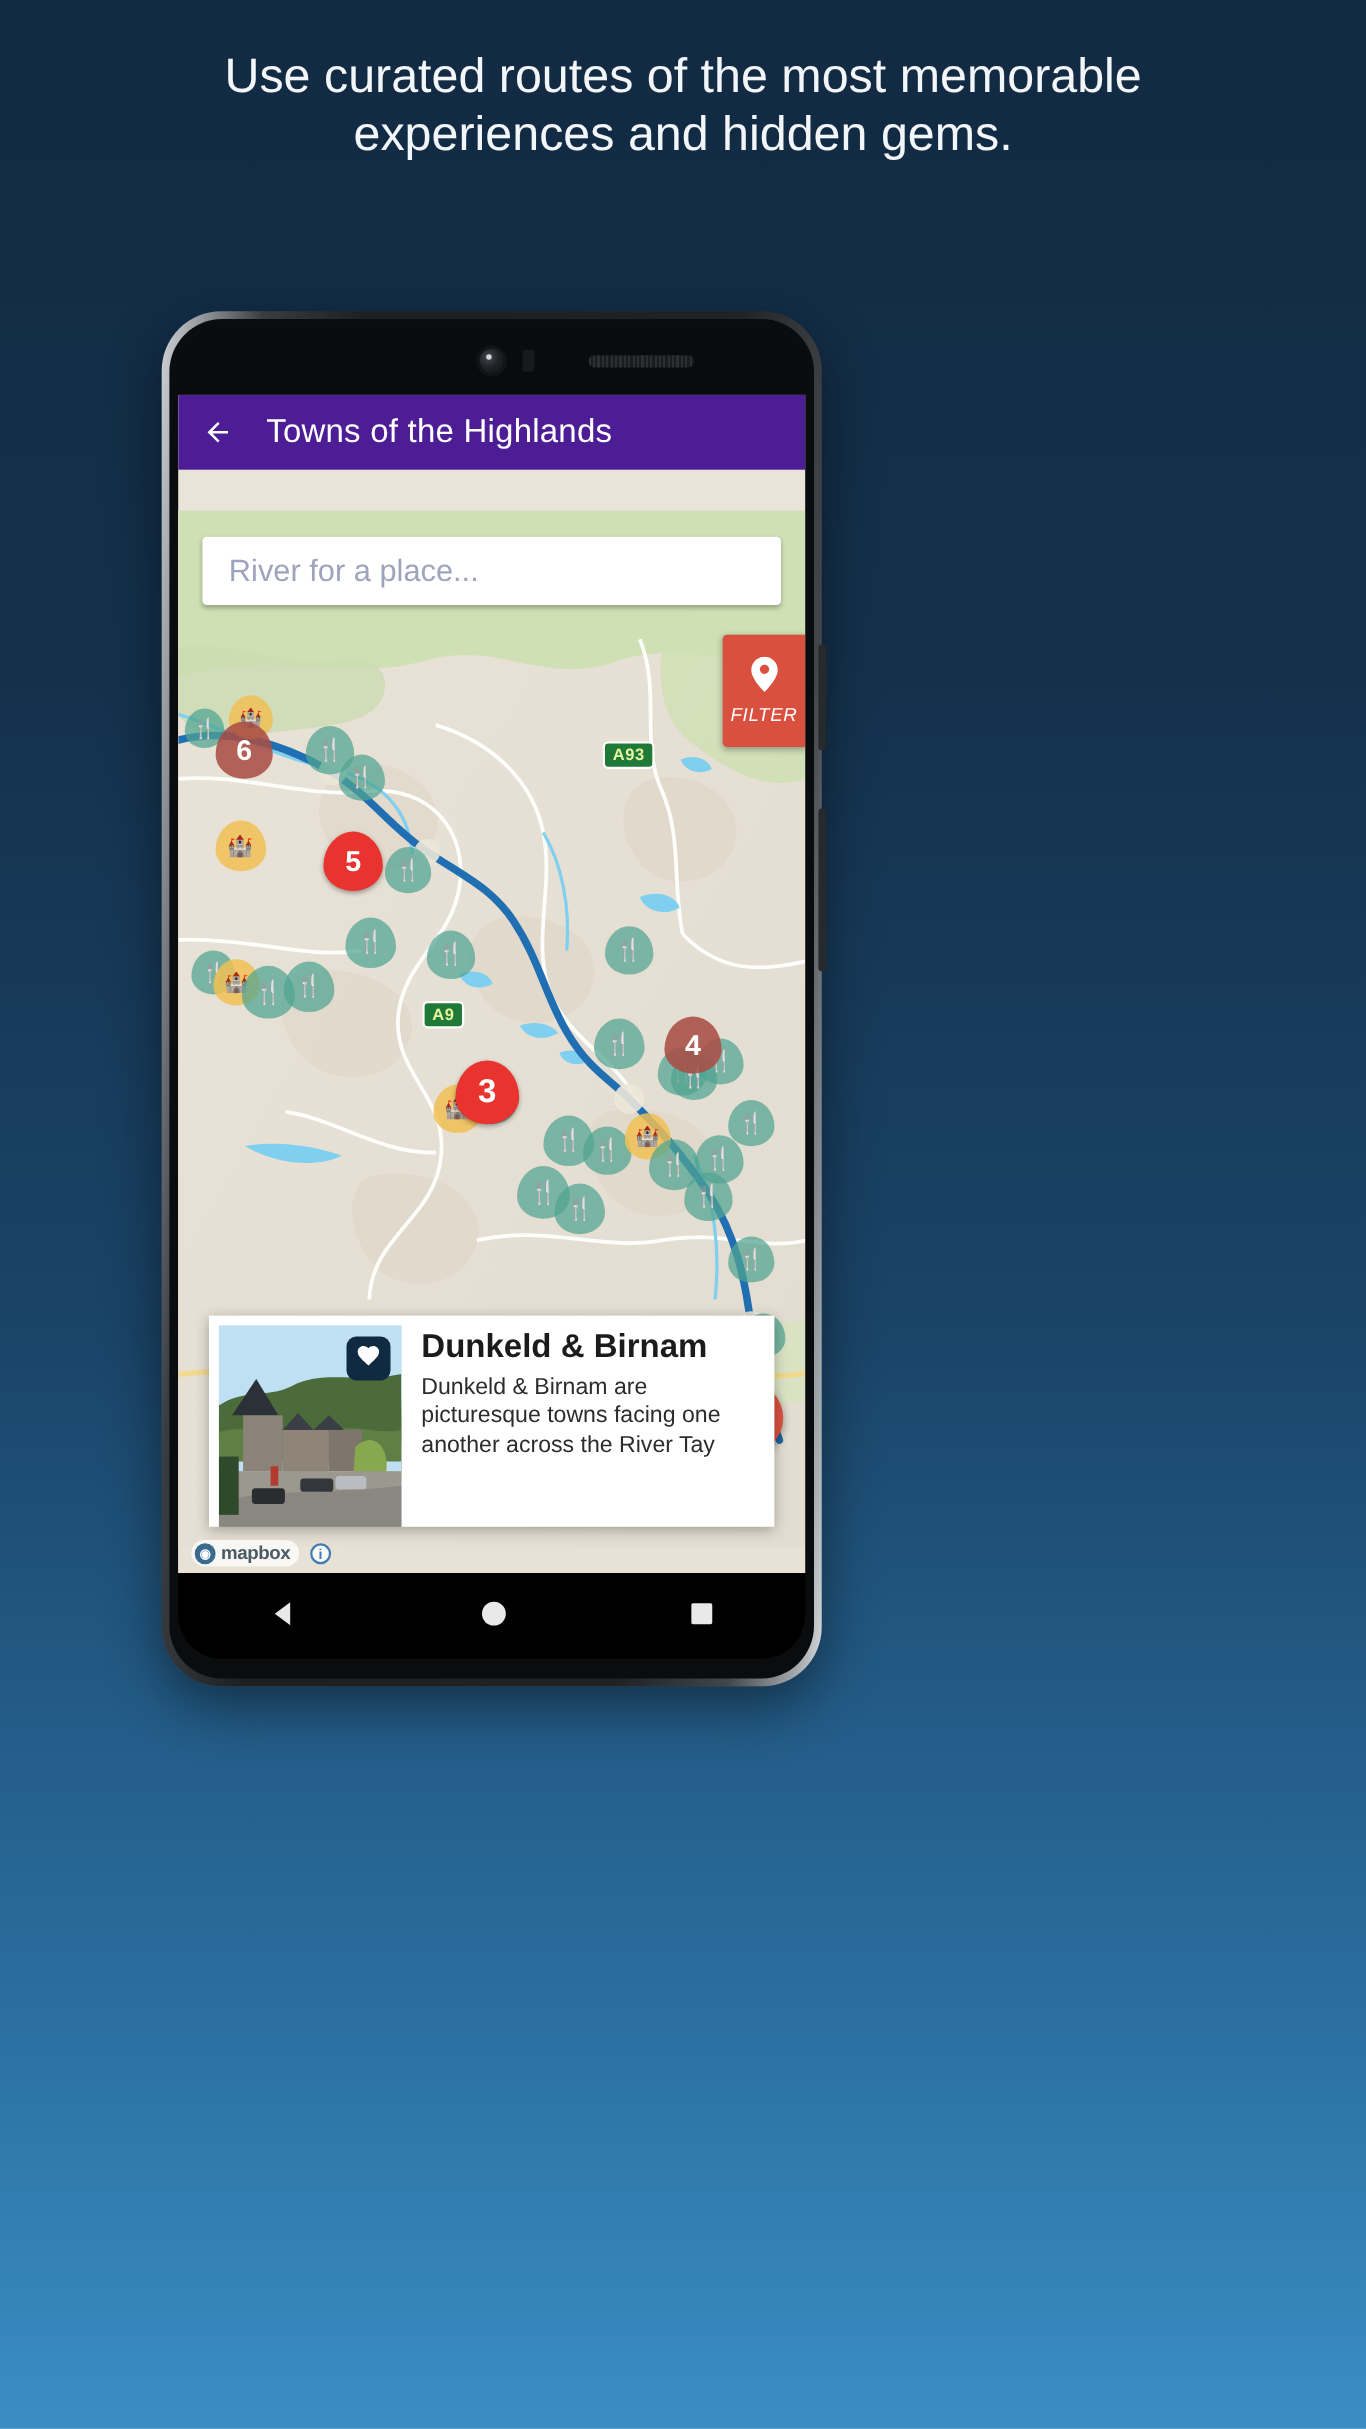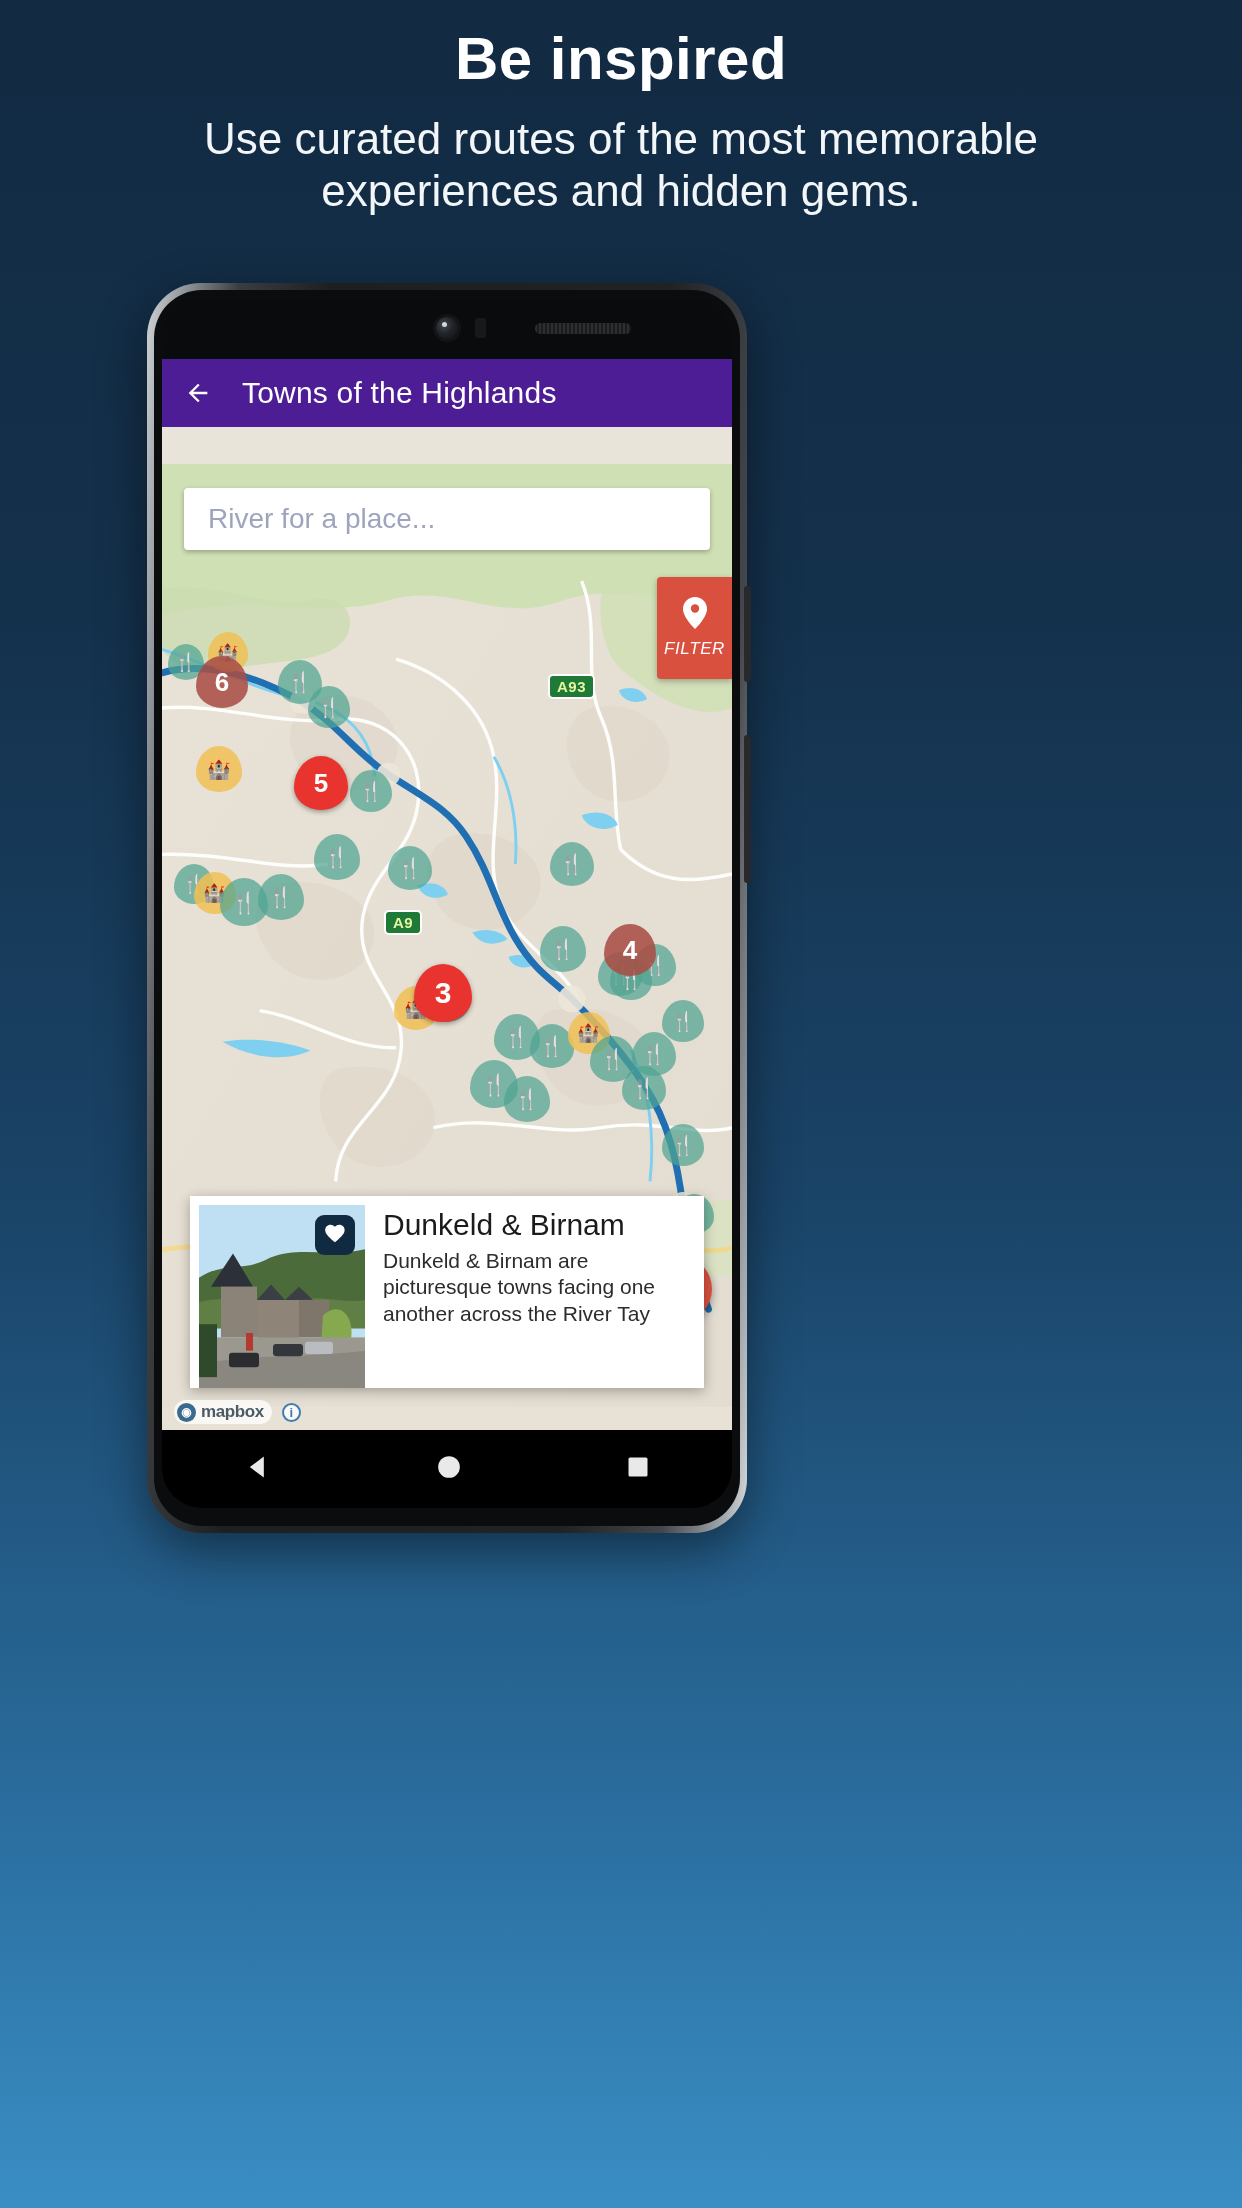--- a/index.html
+++ b/index.html
@@ -143,21 +143,21 @@
   }
   .infocard .thumb{
     width:166px; height:100%; margin:9px 0 9px 9px; position:relative; overflow:hidden; flex:0 0 auto;
     background:linear-gradient(180deg,#bfe0f2 0%,#a9d4ea 32%,#5f7a46 44%,#7a8a5a 60%,#9a9a92 75%,#8e8e8a 100%);
   }
   .infocard .heart{
     position:absolute; right:10px; top:10px; width:40px; height:40px; border-radius:9px;
     background:#102a42; display:flex; align-items:center; justify-content:center; color:#fff; font-size:24px;
   }
   .infocard .txt{ flex:1 1 auto; padding:12px 14px 0 18px; }
-  .infocard .ctitle{ font-size:30px; color:#1b1b1b; margin-bottom:6px; }
+  .infocard .ctitle{ font-size:30px; color:#1b1b1b; margin-bottom:6px;font-weight:bold; }
   .infocard .cdesc{ font-size:21px; color:#2c2c2c; line-height:1.25; }
 
   .mapbox-attr{
     position:absolute; left:12px; bottom:6px; z-index:46; display:flex; align-items:center; gap:10px;
   }
   .mb-logo{
     display:flex; align-items:center; gap:5px; background:rgba(255,255,255,.75);
     border-radius:12px; padding:2px 8px 2px 3px;
   }
   .mb-logo .dot{
@@ -179,21 +179,20 @@
   .nav-ico{ color:#e9e9e9; }
 
   
   .btn-vol{ position:absolute; right:-4px; top:303px; width:7px; height:96px; background:#27292c; border-radius:3px; }
   .btn-pow{ position:absolute; right:-4px; top:452px; width:7px; height:148px; background:#27292c; border-radius:3px; }
 </style>
 </head>
 <body>
 
 <div class="promo">
-  <h1>Be inspired</h1>
   <p>Use curated routes of the most memorable experiences and hidden gems.</p>
 </div>
 
 <div class="phone">
   <div class="btn-vol"></div>
   <div class="btn-pow"></div>
 
   <div class="phone-inner">
 
     <div class="bezel-top">

